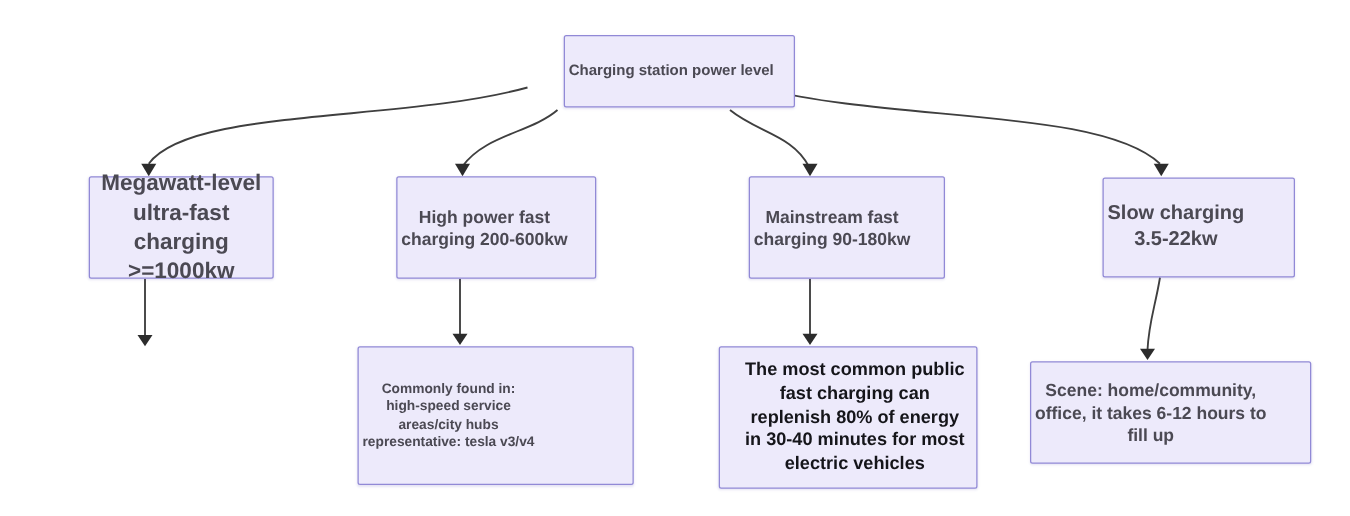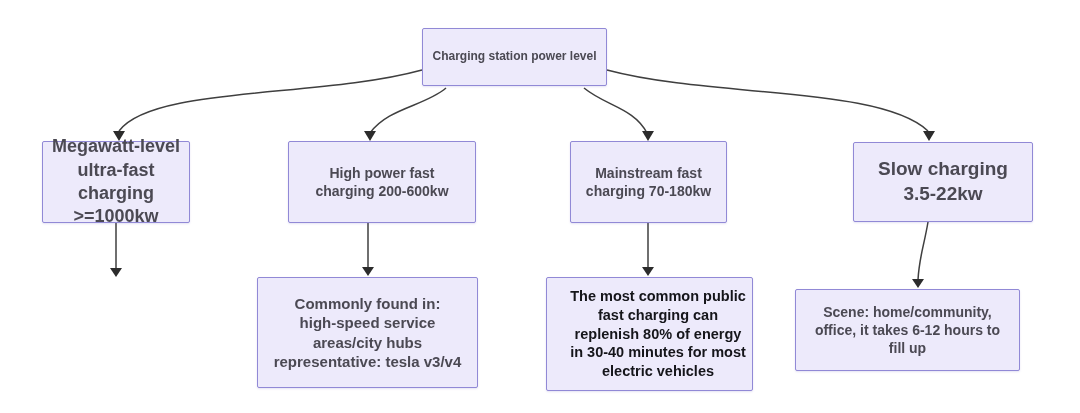--- a/index.html
+++ b/index.html
@@ -26,36 +26,36 @@
     width: 1080px; height: 413px;
     pointer-events: none;
   }
   .node {
     position: absolute;
     background: var(--node-fill);
     border: 1.5px solid var(--node-border);
     border-radius: 2px;
     display: flex;
     align-items: center;
-    justify-content: center;
     text-align: center;
     color: var(--text-primary);
     font-weight: 700;
     line-height: 1.3;
     white-space: pre-line;
     padding: 2px 3px;
     box-shadow: 0 1px 2px rgba(110, 100, 190, 0.18);
+    margin-left: 29px;
   }
   .node-root     { left: 422px; top: 28px;  width: 185px; height: 58px;  font-size: 12px; white-space: nowrap; }
   .node-l2-0     { left: 42px;  top: 141px; width: 148px; height: 82px;  font-size: 18px; }
-  .node-l2-1     { left: 288px; top: 141px; width: 188px; height: 82px;  font-size: 14px; }
+  .node-l2-1     { left: 288px; top: 141px; width: 160px; height: 82px;  font-size: 14px; }
   .node-l2-2     { left: 570px; top: 141px; width: 157px; height: 82px;  font-size: 14px; }
-  .node-l2-3     { left: 853px; top: 142px; width: 180px; height: 80px;  font-size: 19px; }
+  .node-l2-3     { left: 853px; top: 142px; width: 154px; height: 80px;  font-size: 16px; }
   .node-l3-0     { left: 27px;  top: 278px; width: 179px; height: 110px; font-size: 14.5px; }
-  .node-l3-1     { left: 257px; top: 277px; width: 221px; height: 111px; font-size: 15px; }
+  .node-l3-1     { left: 257px; top: 277px; width: 221px; height: 111px; font-size: 11px; }
   .node-l3-2     { left: 546px; top: 277px; width: 207px; height: 114px; font-size: 14.5px; color: var(--text-emphasis); padding-left: 20px; }
   .node-l3-3     { left: 795px; top: 289px; width: 225px; height: 82px; font-size: 14px; }
 </style>
 </head>
 <body>
 
 <div class="canvas">
 
   <svg class="edges" viewBox="0 0 1080 413" xmlns="http://www.w3.org/2000/svg">
     <g stroke="#3f3f3f" stroke-width="1.5" fill="none">
@@ -88,21 +88,21 @@
     <span>Megawatt-level
 ultra-fast charging
 &gt;=1000kw</span>
   </div>
   <div class="node node-l2-1">
     <span>High power fast
 charging 200-600kw</span>
   </div>
   <div class="node node-l2-2">
     <span>Mainstream fast
-charging 70-180kw</span>
+charging 90-180kw</span>
   </div>
   <div class="node node-l2-3">
     <span>Slow charging
 3.5-22kw</span>
   </div>
 
   <div class="node node-l3-1">
     <span>Commonly found in:
 high-speed service
 areas/city hubs

